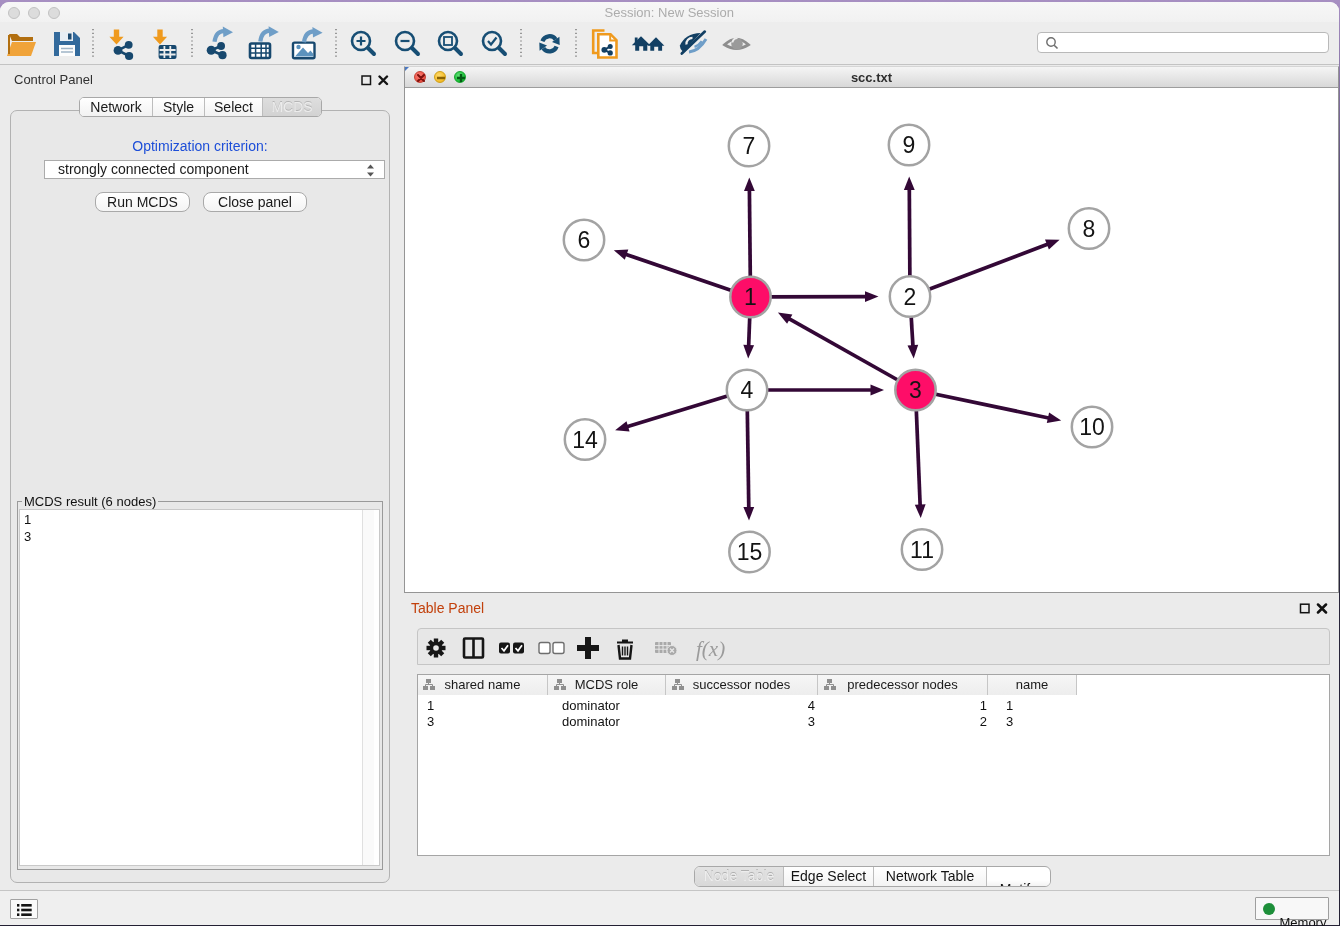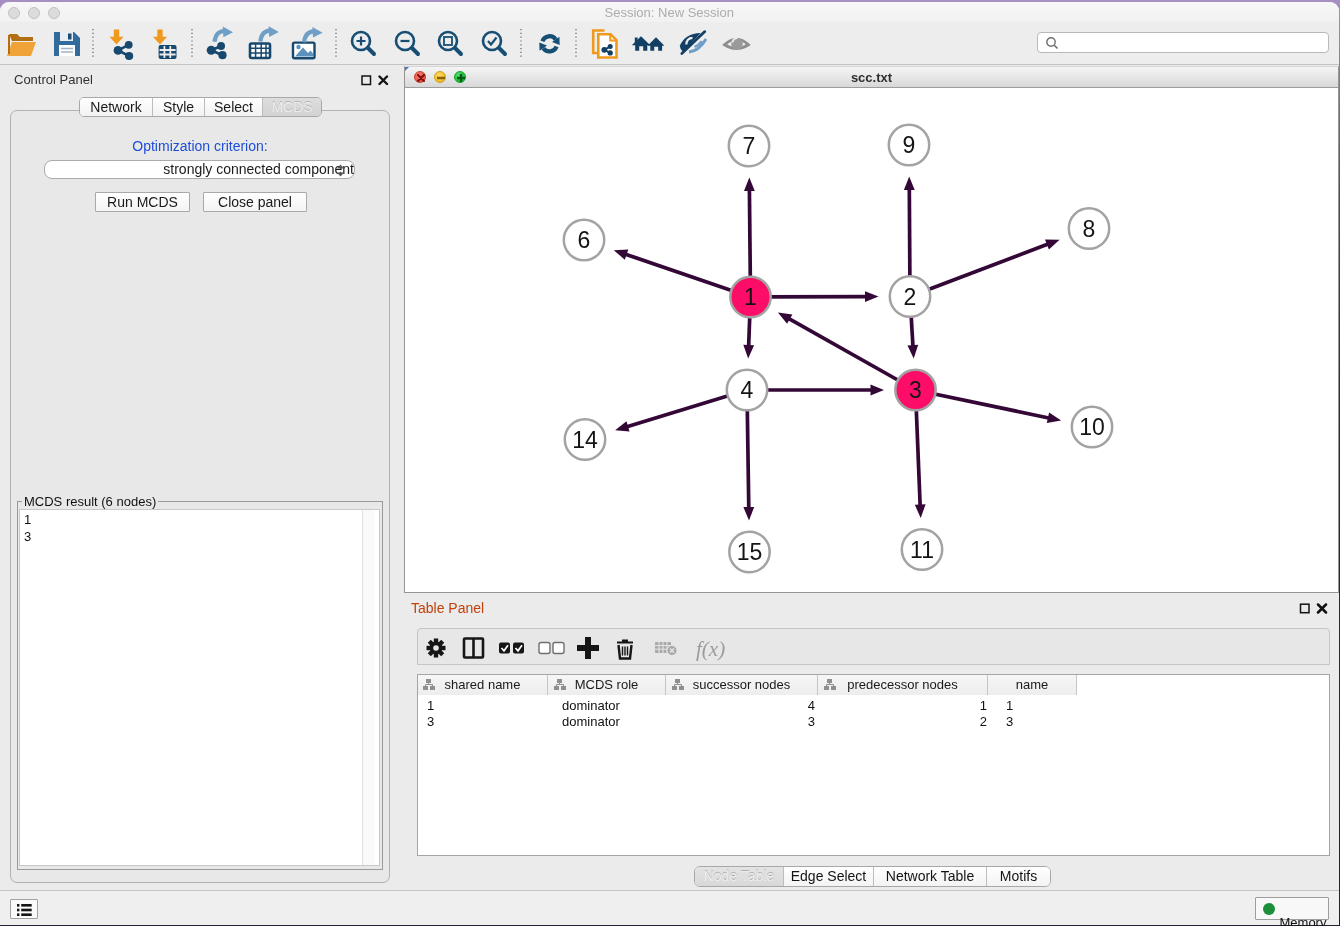--- a/index.html
+++ b/index.html
@@ -29,25 +29,25 @@
   background:#e8e8e8;border:1px solid #b2b2b2;border-radius:7px;box-sizing:border-box;}
 #cp-tabs{position:absolute;left:79px;top:97px;height:20px;border:1px solid #a8a8a8;
   border-radius:5px;overflow:hidden;display:flex;background:#fff;box-sizing:border-box;}
 .cptab{font-size:14px;color:#1a1a1a;text-align:center;line-height:18px;
   background:linear-gradient(#ffffff,#f2f2f2);border-right:1px solid #bdbdbd;box-sizing:border-box;}
 .cptab:last-child{border-right:none;}
 .cptab.sel{background:linear-gradient(#dedede,#d2d2d2);color:#ececec;
   text-shadow:0 -1px 0 #b5b5b5;}
 #opt-label{position:absolute;left:10px;top:138px;width:380px;text-align:center;
   font-size:14px;color:#1d4ed8;}
-#dropdown{position:absolute;left:44px;top:160px;width:311px;height:19px;background:#fff;
-  border:1px solid #ababab;border-radius:8px;box-sizing:border-box;
-  font-size:14px;color:#1a1a1a;line-height:17px;padding-left:13px;text-align:right;}
+#dropdown{position:absolute;left:44px;top:160px;width:341px;height:19px;background:#fff;
+  border:1px solid #ababab;border-radius:0;box-sizing:border-box;
+  font-size:14px;color:#1a1a1a;line-height:17px;padding-left:13px;}
 .btn{position:absolute;height:20px;background:linear-gradient(#ffffff,#f4f4f4);
-  border:1px solid #a9a9a9;border-radius:1px;box-sizing:border-box;
+  border:1px solid #a9a9a9;border-radius:8px;box-sizing:border-box;
   font-size:14px;color:#1a1a1a;text-align:center;line-height:18px;}
 
 #fs{position:absolute;left:17px;top:501px;width:366px;height:369px;
   border:1px solid #9a9a9a;box-sizing:border-box;}
 #fs-label{position:absolute;left:22px;top:494px;background:#e8e8e8;
   font-size:13px;color:#111;padding:0 2px;}
 #fs-white{position:absolute;left:19px;top:509px;width:361px;height:357px;background:#fff;
   border:1px solid #c9c9c9;box-sizing:border-box;font-size:13px;color:#111;
   line-height:17px;padding:1px 0 0 4px;}
 #fs-sb{position:absolute;left:362px;top:510px;width:11px;height:355px;background:#fafafa;
@@ -65,21 +65,21 @@
 #tp-toolbar{position:absolute;left:417px;top:628px;width:913px;height:37px;
   background:#e7e7e7;border:1px solid #c5c5c5;border-radius:4px 4px 0 0;box-sizing:border-box;}
 #tbl{position:absolute;left:417px;top:674px;width:911px;height:180px;background:#fff;
   border:1px solid #a5a5a5;}
 .th{position:absolute;top:0;height:20px;background:linear-gradient(#f6f6f6,#ededed);
   border-right:1px solid #c6c6c6;box-sizing:border-box;font-size:13px;color:#1a1a1a;
   text-align:center;line-height:20px;}
 .td{position:absolute;font-size:13px;color:#111;height:16px;line-height:16px;}
 
 #btabs{position:absolute;left:694px;top:866px;height:21px;border:1px solid #a8a8a8;
-  border-radius:6px;overflow:hidden;display:flex;background:#fff;box-sizing:border-box;align-items:flex-end;}
+  border-radius:6px;overflow:hidden;display:flex;background:#fff;box-sizing:border-box;}
 .btab{font-size:14px;color:#141414;text-align:center;line-height:19px;
   background:linear-gradient(#ffffff,#f3f3f3);border-right:1px solid #bdbdbd;box-sizing:border-box;}
 .btab:last-child{border-right:none;margin-top:13px;}
 .btab.sel{background:linear-gradient(#e3e3e3,#d8d8d8);color:#ededed;text-shadow:0 -1px 0 #b0b0b0;}
 
 #status{position:absolute;left:0;right:1.5px;bottom:1px;height:34px;background:#efefef;
   border-top:1px solid #c5c5c5;}
 #stbtn{position:absolute;left:10px;bottom:7px;width:28px;height:20px;background:#fafafa;
   border:1px solid #a2a2a2;border-radius:1px;box-sizing:border-box;}
 #membtn{position:absolute;right:11.5px;bottom:6px;width:74px;height:23px;background:#f8f8f8;

